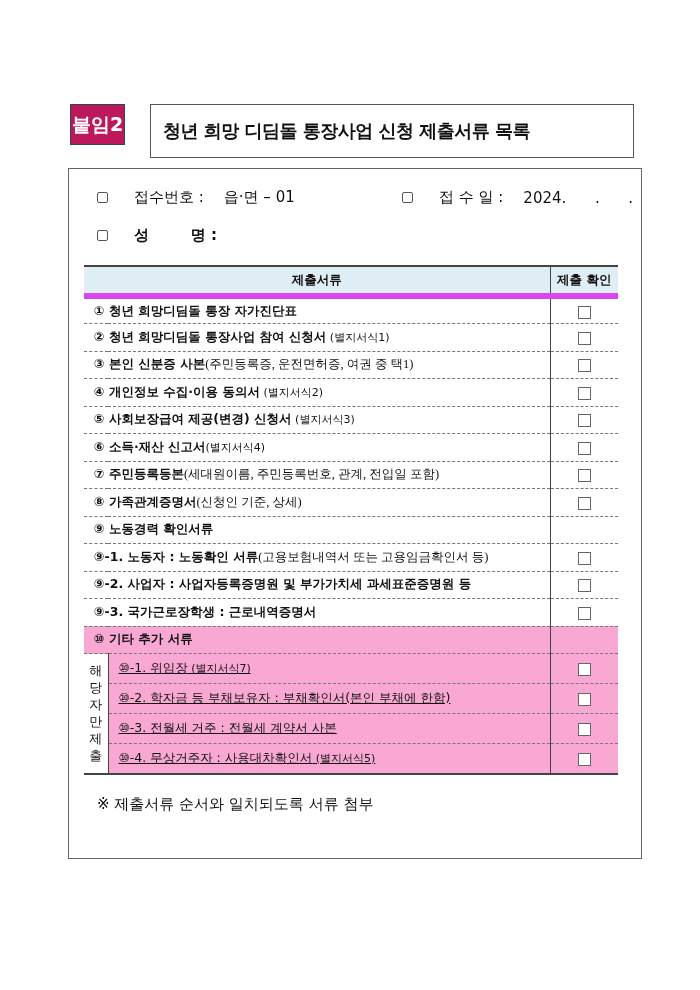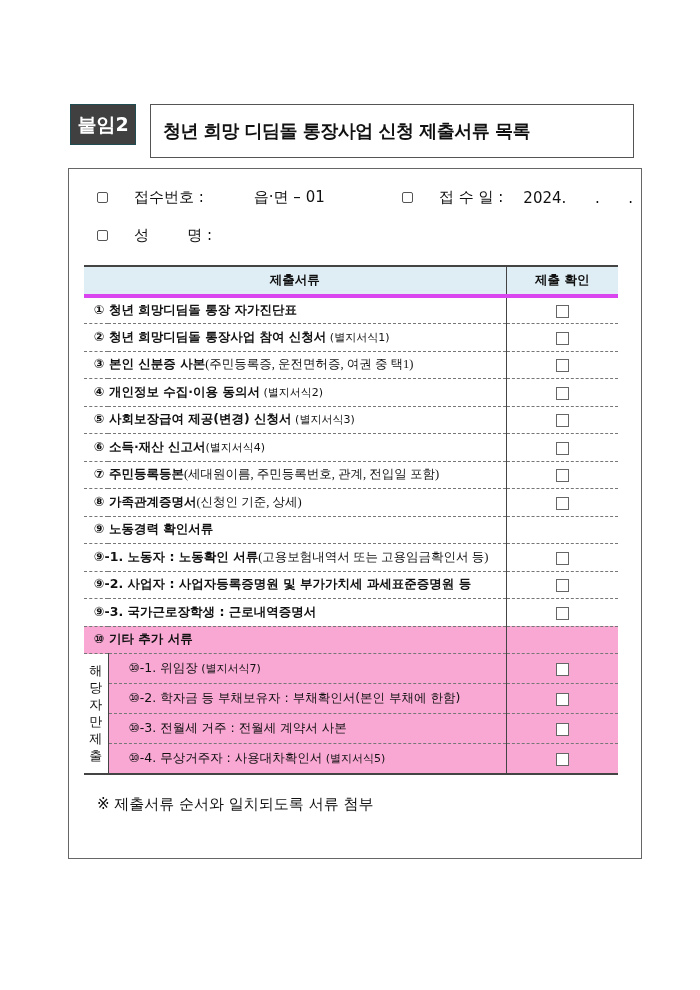--- a/index.html
+++ b/index.html
@@ -1,21 +1,21 @@
 <!DOCTYPE html>
 <html><head>
 <meta charset="utf-8">
 <style>
   * { box-sizing: border-box; margin: 0; padding: 0; }
   html, body { width: 700px; height: 990px; background: #ffffff; }
   body { position: relative; font-family: "DejaVu Sans", "Liberation Sans", sans-serif; color: #111; overflow: hidden; }
 
   .badge {
-    position: absolute; left: 70px; top: 104px; width: 66px; height: 41px;
-    background: #404040; color: #ffffff; font-weight: bold; font-size: 19px;
+    position: absolute; left: 70px; top: 104px; width: 55px; height: 41px;
+    background: #be185d; color: #ffffff; font-weight: bold; font-size: 19px;
     display: flex; align-items: center; justify-content: center;
     border: 1px solid #1f4d51;
   }
   .title-box {
     position: absolute; left: 150px; top: 104px; width: 484px; height: 54px;
     border: 1px solid #555; background: #fff;
     display: flex; align-items: center; padding-left: 12px;
     font-size: 18px; font-weight: bold; letter-spacing: -0.5px;
   }
 
@@ -27,52 +27,52 @@
   .sq { display: inline-block; width: 11px; height: 11px; border: 1px solid #555; border-radius: 2px; margin-right: 6px; background:#fff; }
 
   table.docs {
     position: absolute; left: 84px; top: 265px; width: 534px;
     border-collapse: collapse; font-size: 12.5px;
     border-top: 2px solid #444; border-bottom: 2px solid #444;
   }
   table.docs td, table.docs th {
     border-bottom: 1px dashed #777; height: 27.5px; vertical-align: middle;
   }
-  table.docs th { background: #dfeef4; font-weight: bold; height: 30px; border-bottom: 4px solid #d946ef; margin-top: 12px; }
+  table.docs th { background: #dfeef4; font-weight: bold; height: 30px; border-bottom: 6px solid #d946ef; margin-top: 12px; }
   .col-doc { width: 446px; }
-  .col-chk { width: 112px; border-left: 1.5px solid #444; text-align: center; }
+  .col-chk { width: 68px; border-left: 1.5px solid #444; text-align: center; }
   td.doc { padding-left: 10px; }
   .b { font-weight: bold; }
   .n { font-weight: normal; font-family: Liberation Serif, serif; }
   .small { font-size: 11px; font-weight: normal; }
   .chkbox { display: inline-block; width: 13px; height: 13px; border: 1px solid #666; background: #fff; vertical-align: middle; }
   tr.grey td { background: #f9a8d4; }
   td.side { width: 24px; text-align: center; font-size: 13px; line-height: 17px; border-right: 1px solid #444; background: #fff !important; padding: 0; }
-  td.sub { padding-left: 20px; }
+  td.sub { padding-left: 10px; text-decoration: underline; }
   .note { position: absolute; left: 97px; top: 795px; font-size: 15px; text-align: center; }
 </style>
 </head>
 <body>
 
 <div class="badge">붙임2</div>
 <div class="title-box">청년 희망 디딤돌 통장사업 신청 제출서류 목록</div>
 
 <div class="frame"></div>
 
 <div class="info-line" style="left:97px; top:188px;">
   <span class="sq"></span>
   <span>접수번호 :</span>
-  <span style="margin-left:30px;">읍·면 – 01</span>
+  <span style="">읍·면 – 01</span>
 </div>
 <div class="info-line" style="left:402px; top:188px;">
   <span class="sq"></span>
   <span>접 수 일 :</span>
   <span style="white-space:pre;">2024.      .      .</span>
 </div>
-<div class="info-line" style="left:97px; top:226px;">
+<div class="info-line" style="left:97px; top:226px;font-weight:bold;">
   <span class="sq"></span>
   <span style="white-space:pre;">성        명 :</span>
 </div>
 <div class="info-line" style="left:402px; top:226px;margin-top:39px;">
   <span class="sq"></span>
   <span>생년월일 :</span>
 </div>
 
 <table class="docs">
   <thead>

